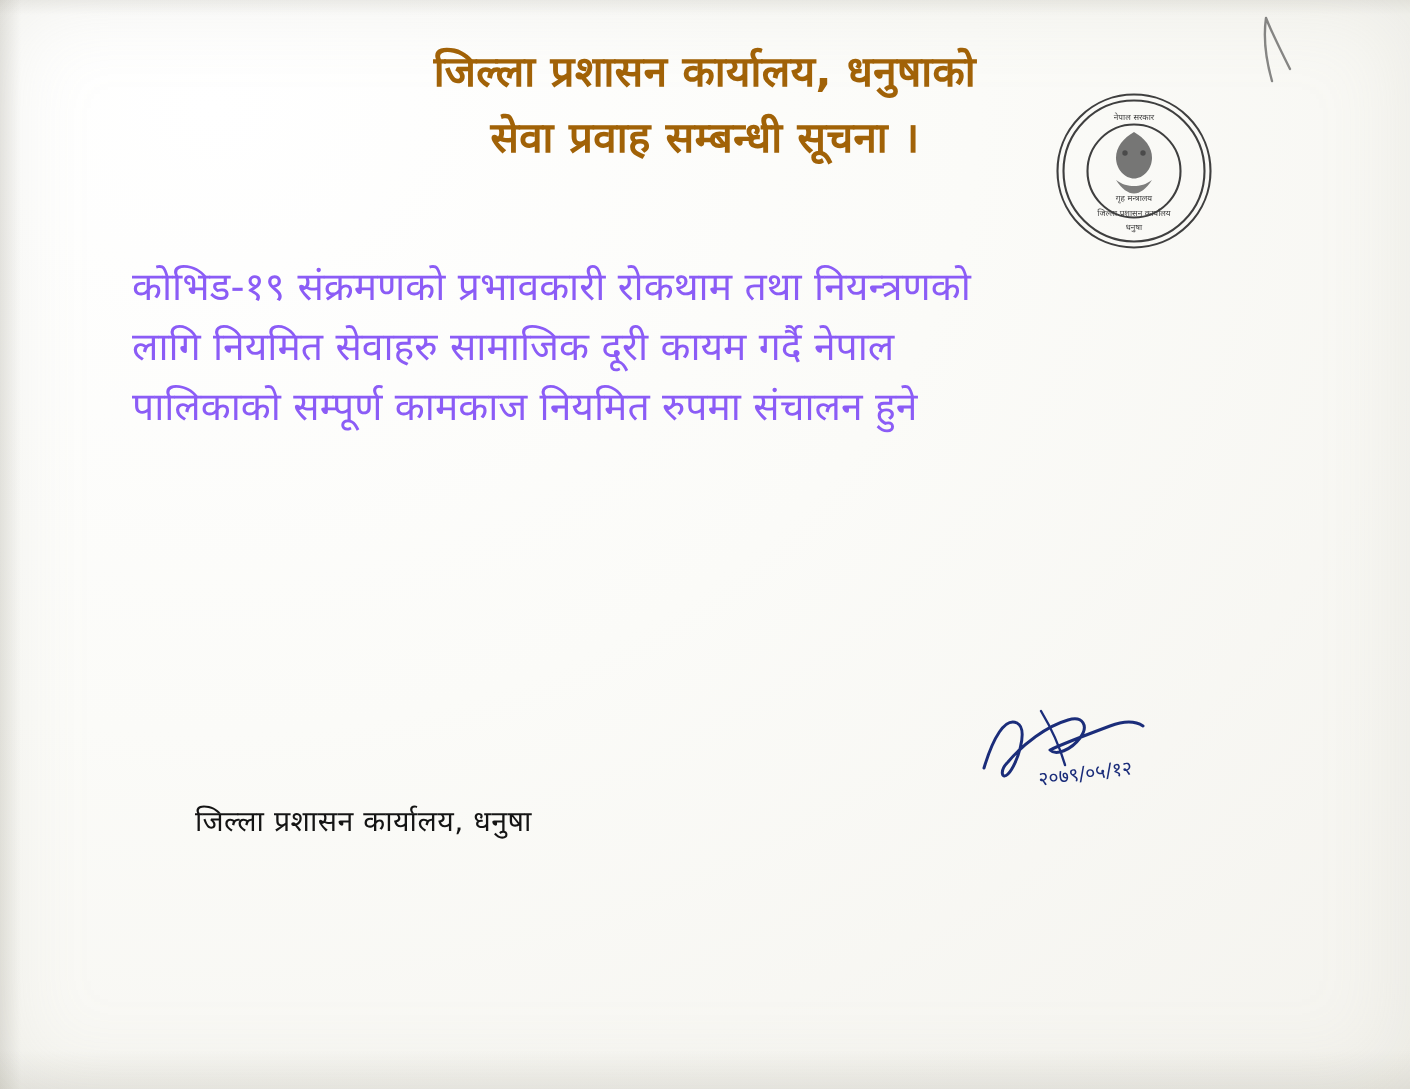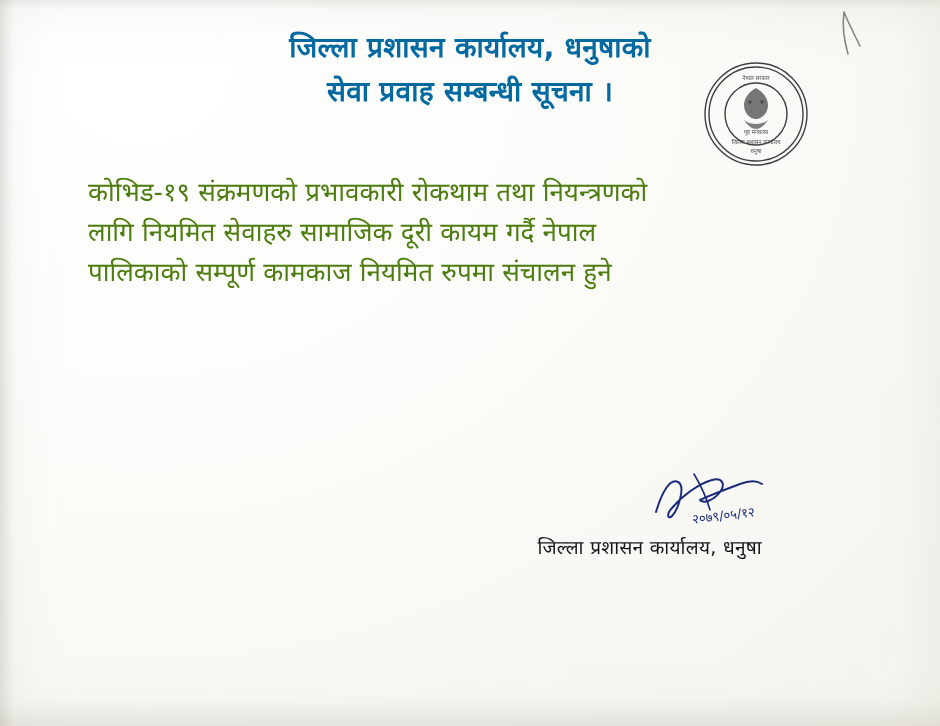--- a/index.html
+++ b/index.html
@@ -47,21 +47,21 @@
     width: 940px;
     height: 726px;
   }
 
   .title-block {
     position: absolute;
     left: 0;
     top: 26px;
     width: 940px;
     text-align: center;
-    color: #0369a1;
+    color: #a16207;
   }
   .title-line {
     font-size: 28px;
     line-height: 44px;
     letter-spacing: 0.3px;
     font-weight: 600;
     font-family: "DejaVu Sans", sans-serif;
   }
 
   .seal {
@@ -80,21 +80,21 @@
     width: 60px;
     height: 52px;
     opacity: 0.55;
   }
 
   .body-block {
     position: absolute;
     left: 88px;
     top: 172px;
     width: 768px;
-    color: #4d7c0f;
+    color: #8b5cf6;
   }
   .body-line {
     font-size: 26px;
     line-height: 40px;
     display: flex;
     justify-content: space-between;
     white-space: nowrap;
     margin-bottom: 0px;
   }
   .body-line.last {
@@ -120,21 +120,21 @@
     color: #1b2d7a;
     transform: rotate(-7deg);
     font-family: "DejaVu Sans", sans-serif;
   }
 
   .signer {
     position: absolute;
     left: 0;
     top: 534px;
     width: 762px;
-    text-align: right;
+    text-align: left;
     font-size: 19px;
     color: #141414;
     letter-spacing: 0.3px;
   }
   .signer .inner {
     display: inline-block;
     margin-left: 130px;
   }
 </style>
 </head>

